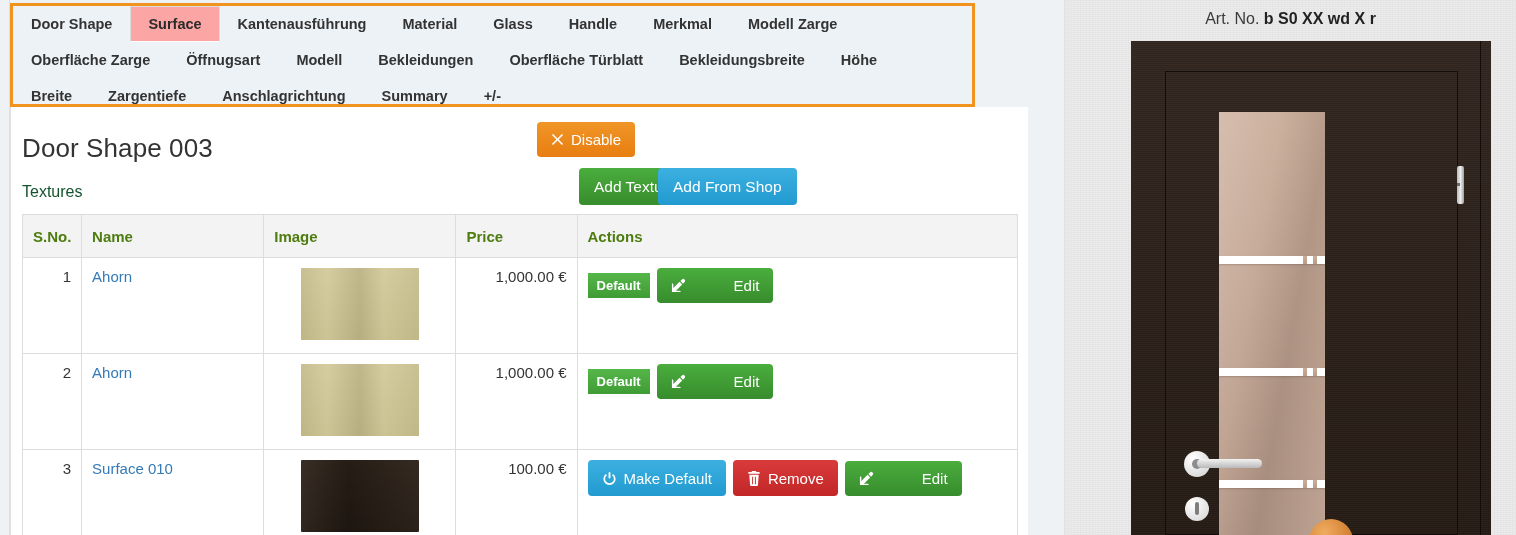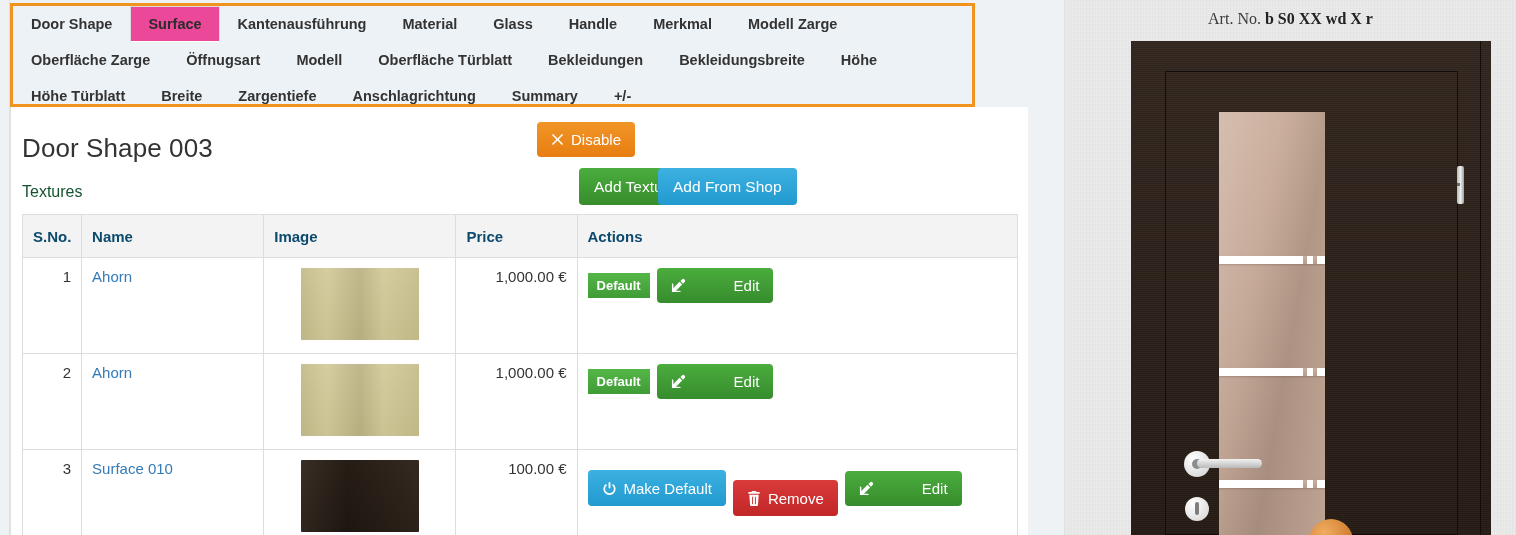--- a/index.html
+++ b/index.html
@@ -24,21 +24,21 @@
   .tabs-row.r1{top:0;}
   .tabs-row.r2{top:36px;}
   .tabs-row.r3{top:72px;}
   .tab{
     display:flex;align-items:center;justify-content:center;
     font-size:14.5px;font-weight:bold;color:#333;
     padding:10px 17px;height:36px;box-sizing:border-box;white-space:nowrap;
     cursor:pointer;border:1px solid transparent;
   }
   .tab.active{
-    background:#ec4899;border:1px solid #dcdcdc;border-bottom-color:#ffffff;
+    background:#fca5a5;border:1px solid #dcdcdc;border-bottom-color:#ffffff;
     color:#2b2b2b;
   }
 
   
   .content-panel{
     position:absolute;left:10px;top:107px;width:1018px;height:523px;
     background:#ffffff;border-left:1px solid #e2e2e2;box-sizing:border-box;
   }
   .page-title{
     position:absolute;left:11px;top:26px;font-size:26px;color:#333;font-weight:normal;
@@ -69,21 +69,21 @@
     position:absolute;left:647px;top:61px;height:37px;padding:0 15px;
     font-size:15.5px;background:#30a5d8;
     background-image:linear-gradient(#3cb0e0,#229ad0);
   }
 
   
   .tbl-wrap{position:absolute;left:11px;top:107px;width:996px;}
   table.tx{border-collapse:collapse;width:996px;table-layout:fixed;}
   table.tx th{
     background:#f3f3f3;border:1px solid #dddddd;
-    font-size:15px;font-weight:bold;color:#0c4a6e;
+    font-size:15px;font-weight:bold;color:#4d7c0f;
     text-align:left;padding:12px 10px;height:18px;
   }
   table.tx td{
     border:1px solid #dddddd;padding:10px;vertical-align:top;
     font-size:15px;color:#333;background:#fff;
   }
   .col-sno{width:59px;}
   .col-name{width:182px;}
   .col-image{width:192px;}
   .col-price{width:121px;}
@@ -115,39 +115,39 @@
   .badge-default{
     background:#4aad3d;background-image:linear-gradient(#55b648,#3f9c35);
     color:#fff;font-size:13px;font-weight:bold;border-radius:0;
     padding:6px 9px;line-height:1;
   }
   .btn-edit{height:35px;padding:0 14px;font-size:15px;
     background:#3f9c35;background-image:linear-gradient(#4aad3d,#378c2d);gap:48px;}
   .btn-makedef{height:36px;padding:0 14px;font-size:15px;
     background:#30a5d8;background-image:linear-gradient(#3cb0e0,#229ad0);}
   .btn-remove{height:36px;padding:0 14px;font-size:15px;
-    background:#cf3030;background-image:linear-gradient(#d93b3b,#c22626);margin-top:20px;}
+    background:#cf3030;background-image:linear-gradient(#d93b3b,#c22626);}
 
   
   .right-bg{
     position:absolute;left:1028px;top:0;width:488px;height:535px;
     background:#eef2f5;
   }
   .right-texture{
     position:absolute;left:1065px;top:0;width:451px;height:535px;
     background:#ebebeb;
     background-image:
       repeating-linear-gradient(0deg, rgba(0,0,0,0.018) 0 1px, rgba(255,255,255,0.02) 1px 2px),
       repeating-linear-gradient(90deg, rgba(0,0,0,0.015) 0 1px, rgba(255,255,255,0.02) 1px 3px);
   }
   .right-divider{position:absolute;left:1064px;top:0;width:1px;height:535px;background:#dfe3e6;}
 
   .artno{
     position:absolute;left:1065px;top:10px;width:451px;text-align:center;
-    font-size:16px;color:#3b3b3b;font-family:Liberation Serif, serif;
+    font-size:16px;color:#3b3b3b;
   }
   .artno b{font-weight:bold;color:#222;}
 
   
   .door-stage{
     position:absolute;left:1131px;top:41px;width:360px;height:494px;overflow:hidden;
     background:#2b211a;
     background-image:
       repeating-linear-gradient(0deg, rgba(255,255,255,0.022) 0 1px, rgba(0,0,0,0.05) 1px 2px),
       linear-gradient(180deg,#332720,#261c15);
@@ -229,27 +229,26 @@
       <div class="tab">Material</div>
       <div class="tab">Glass</div>
       <div class="tab">Handle</div>
       <div class="tab">Merkmal</div>
       <div class="tab">Modell Zarge</div>
     </div>
     <div class="tabs-row r2">
       <div class="tab">Oberfläche Zarge</div>
       <div class="tab">Öffnugsart</div>
       <div class="tab">Modell</div>
+      <div class="tab">Bekleidungen</div>
       <div class="tab">Oberfläche Türblatt</div>
-      <div class="tab">Bekleidungen</div>
       <div class="tab">Bekleidungsbreite</div>
       <div class="tab">Höhe</div>
     </div>
     <div class="tabs-row r3">
-      <div class="tab">Höhe Türblatt</div>
       <div class="tab">Breite</div>
       <div class="tab">Zargentiefe</div>
       <div class="tab">Anschlagrichtung</div>
       <div class="tab">Summary</div>
       <div class="tab">+/-</div>
     </div>
   </div>
 
   <div class="content-panel">
 

